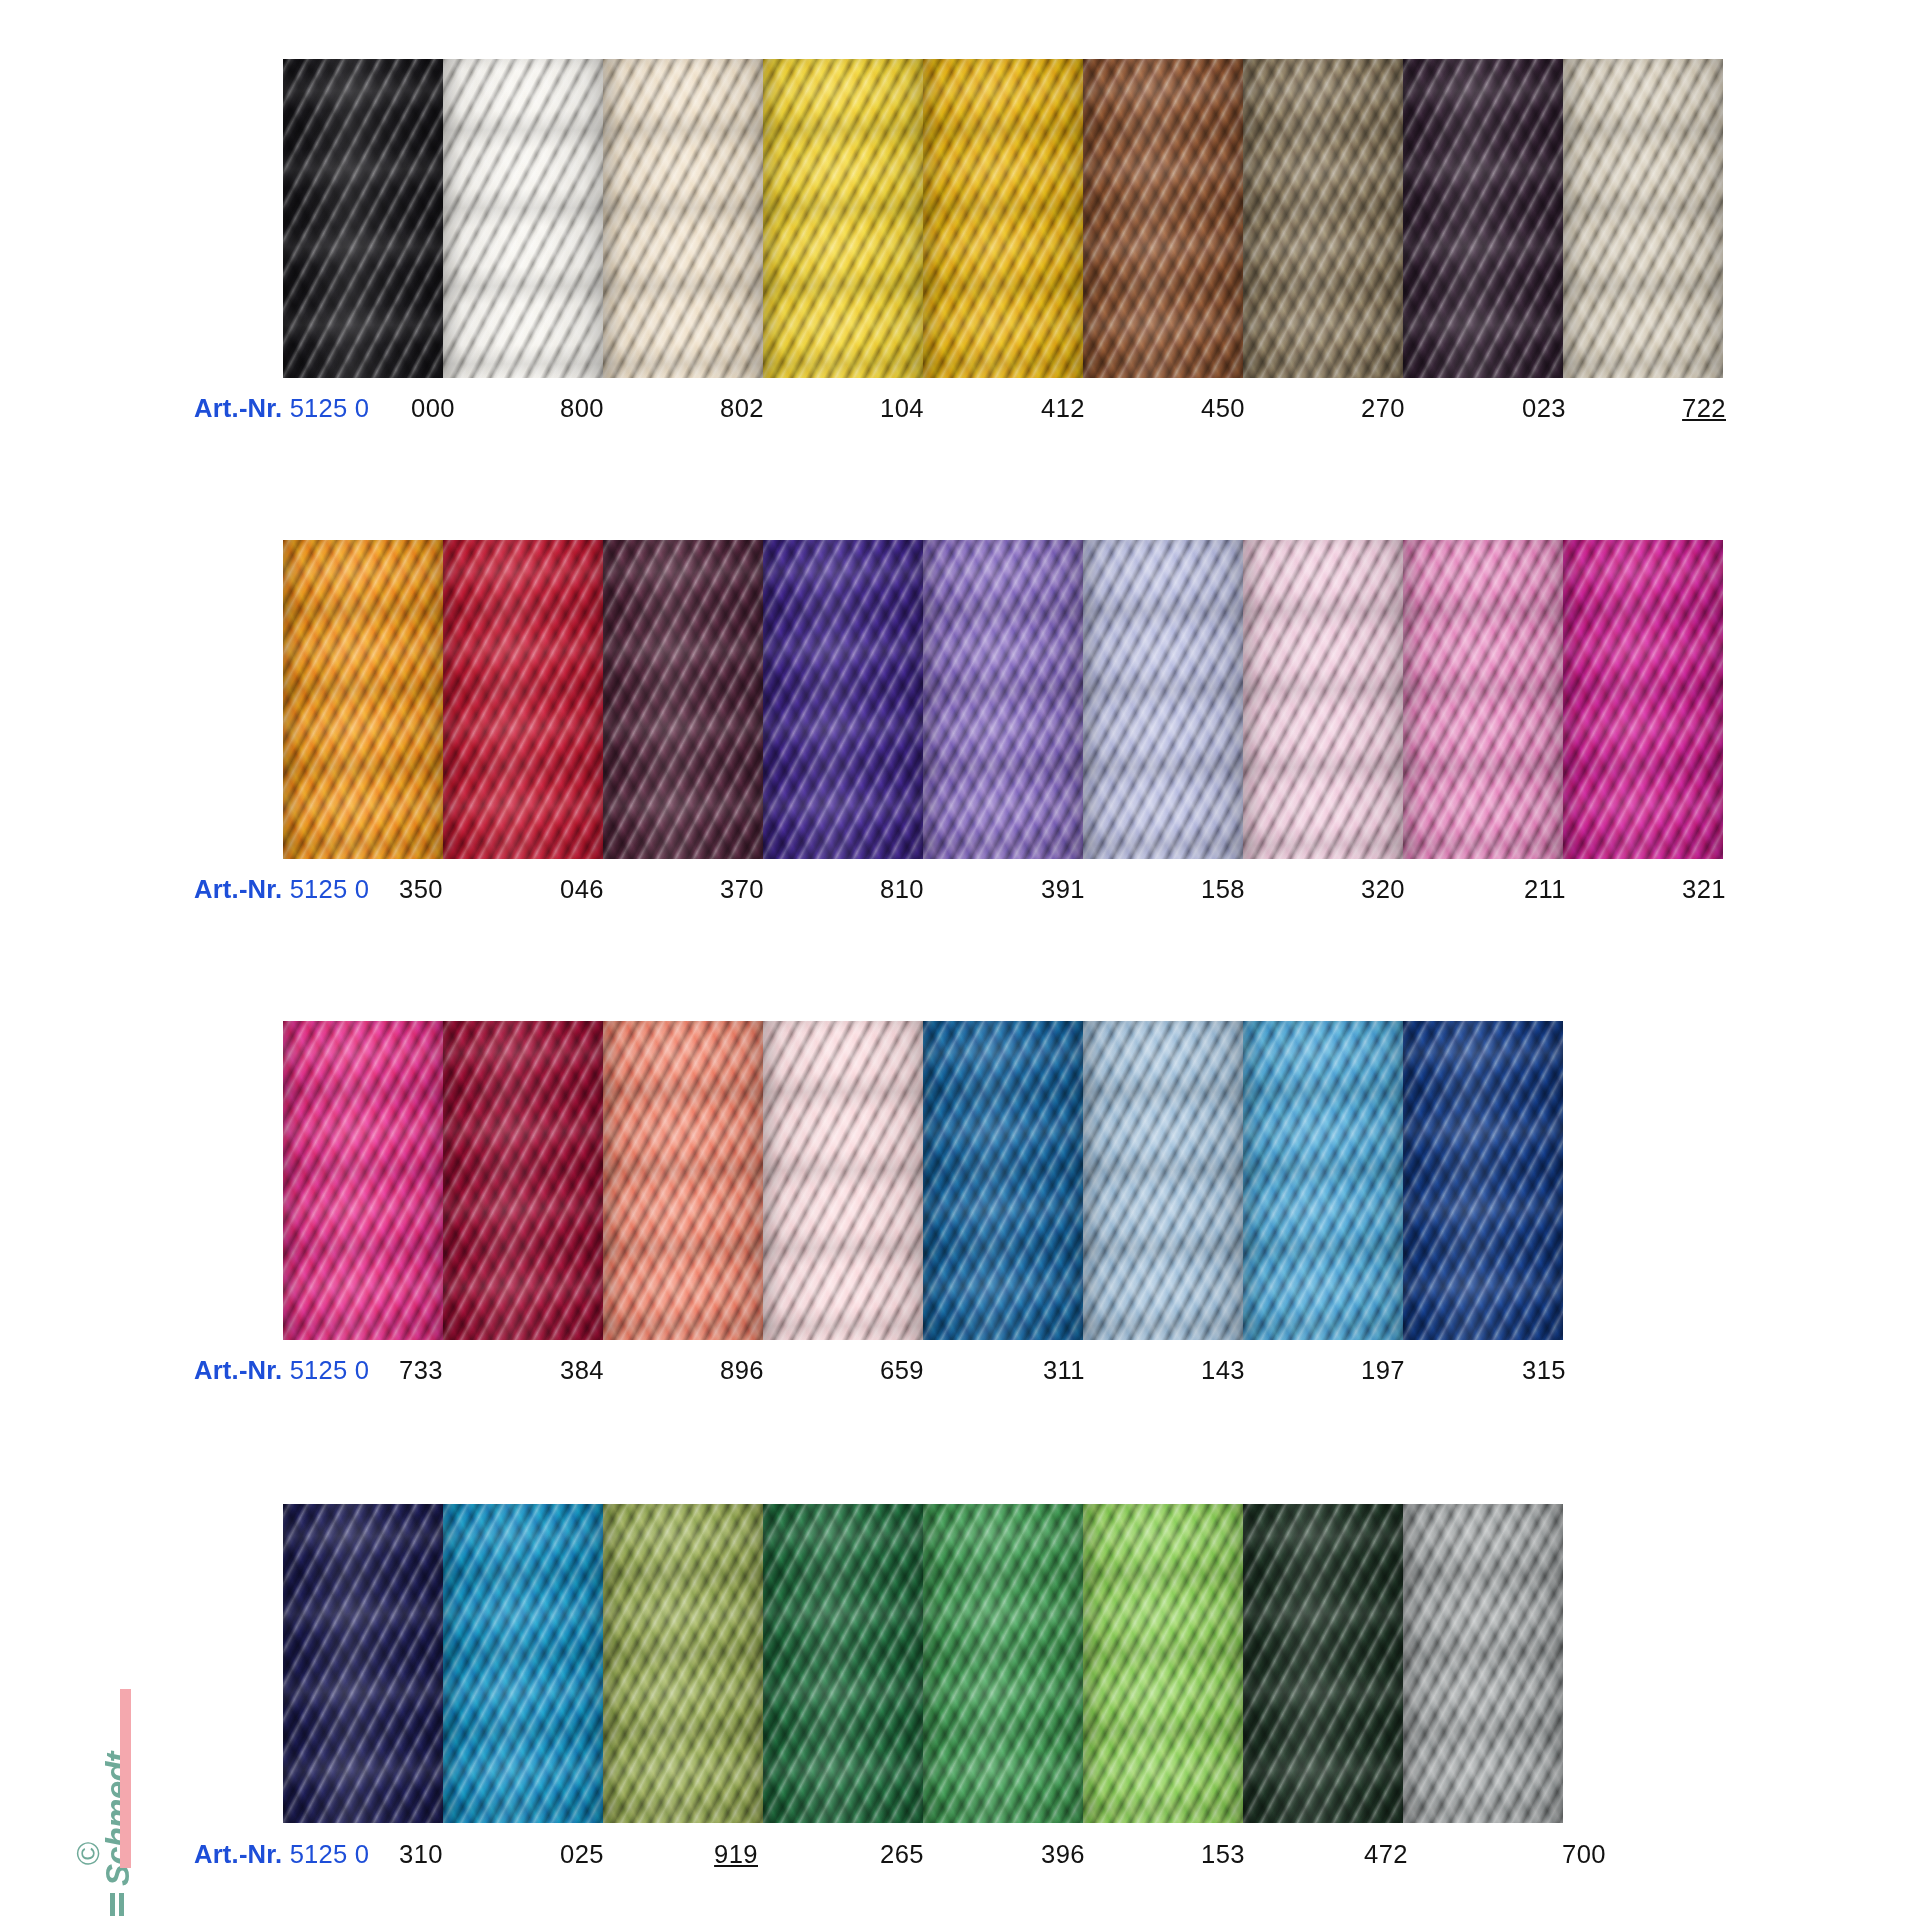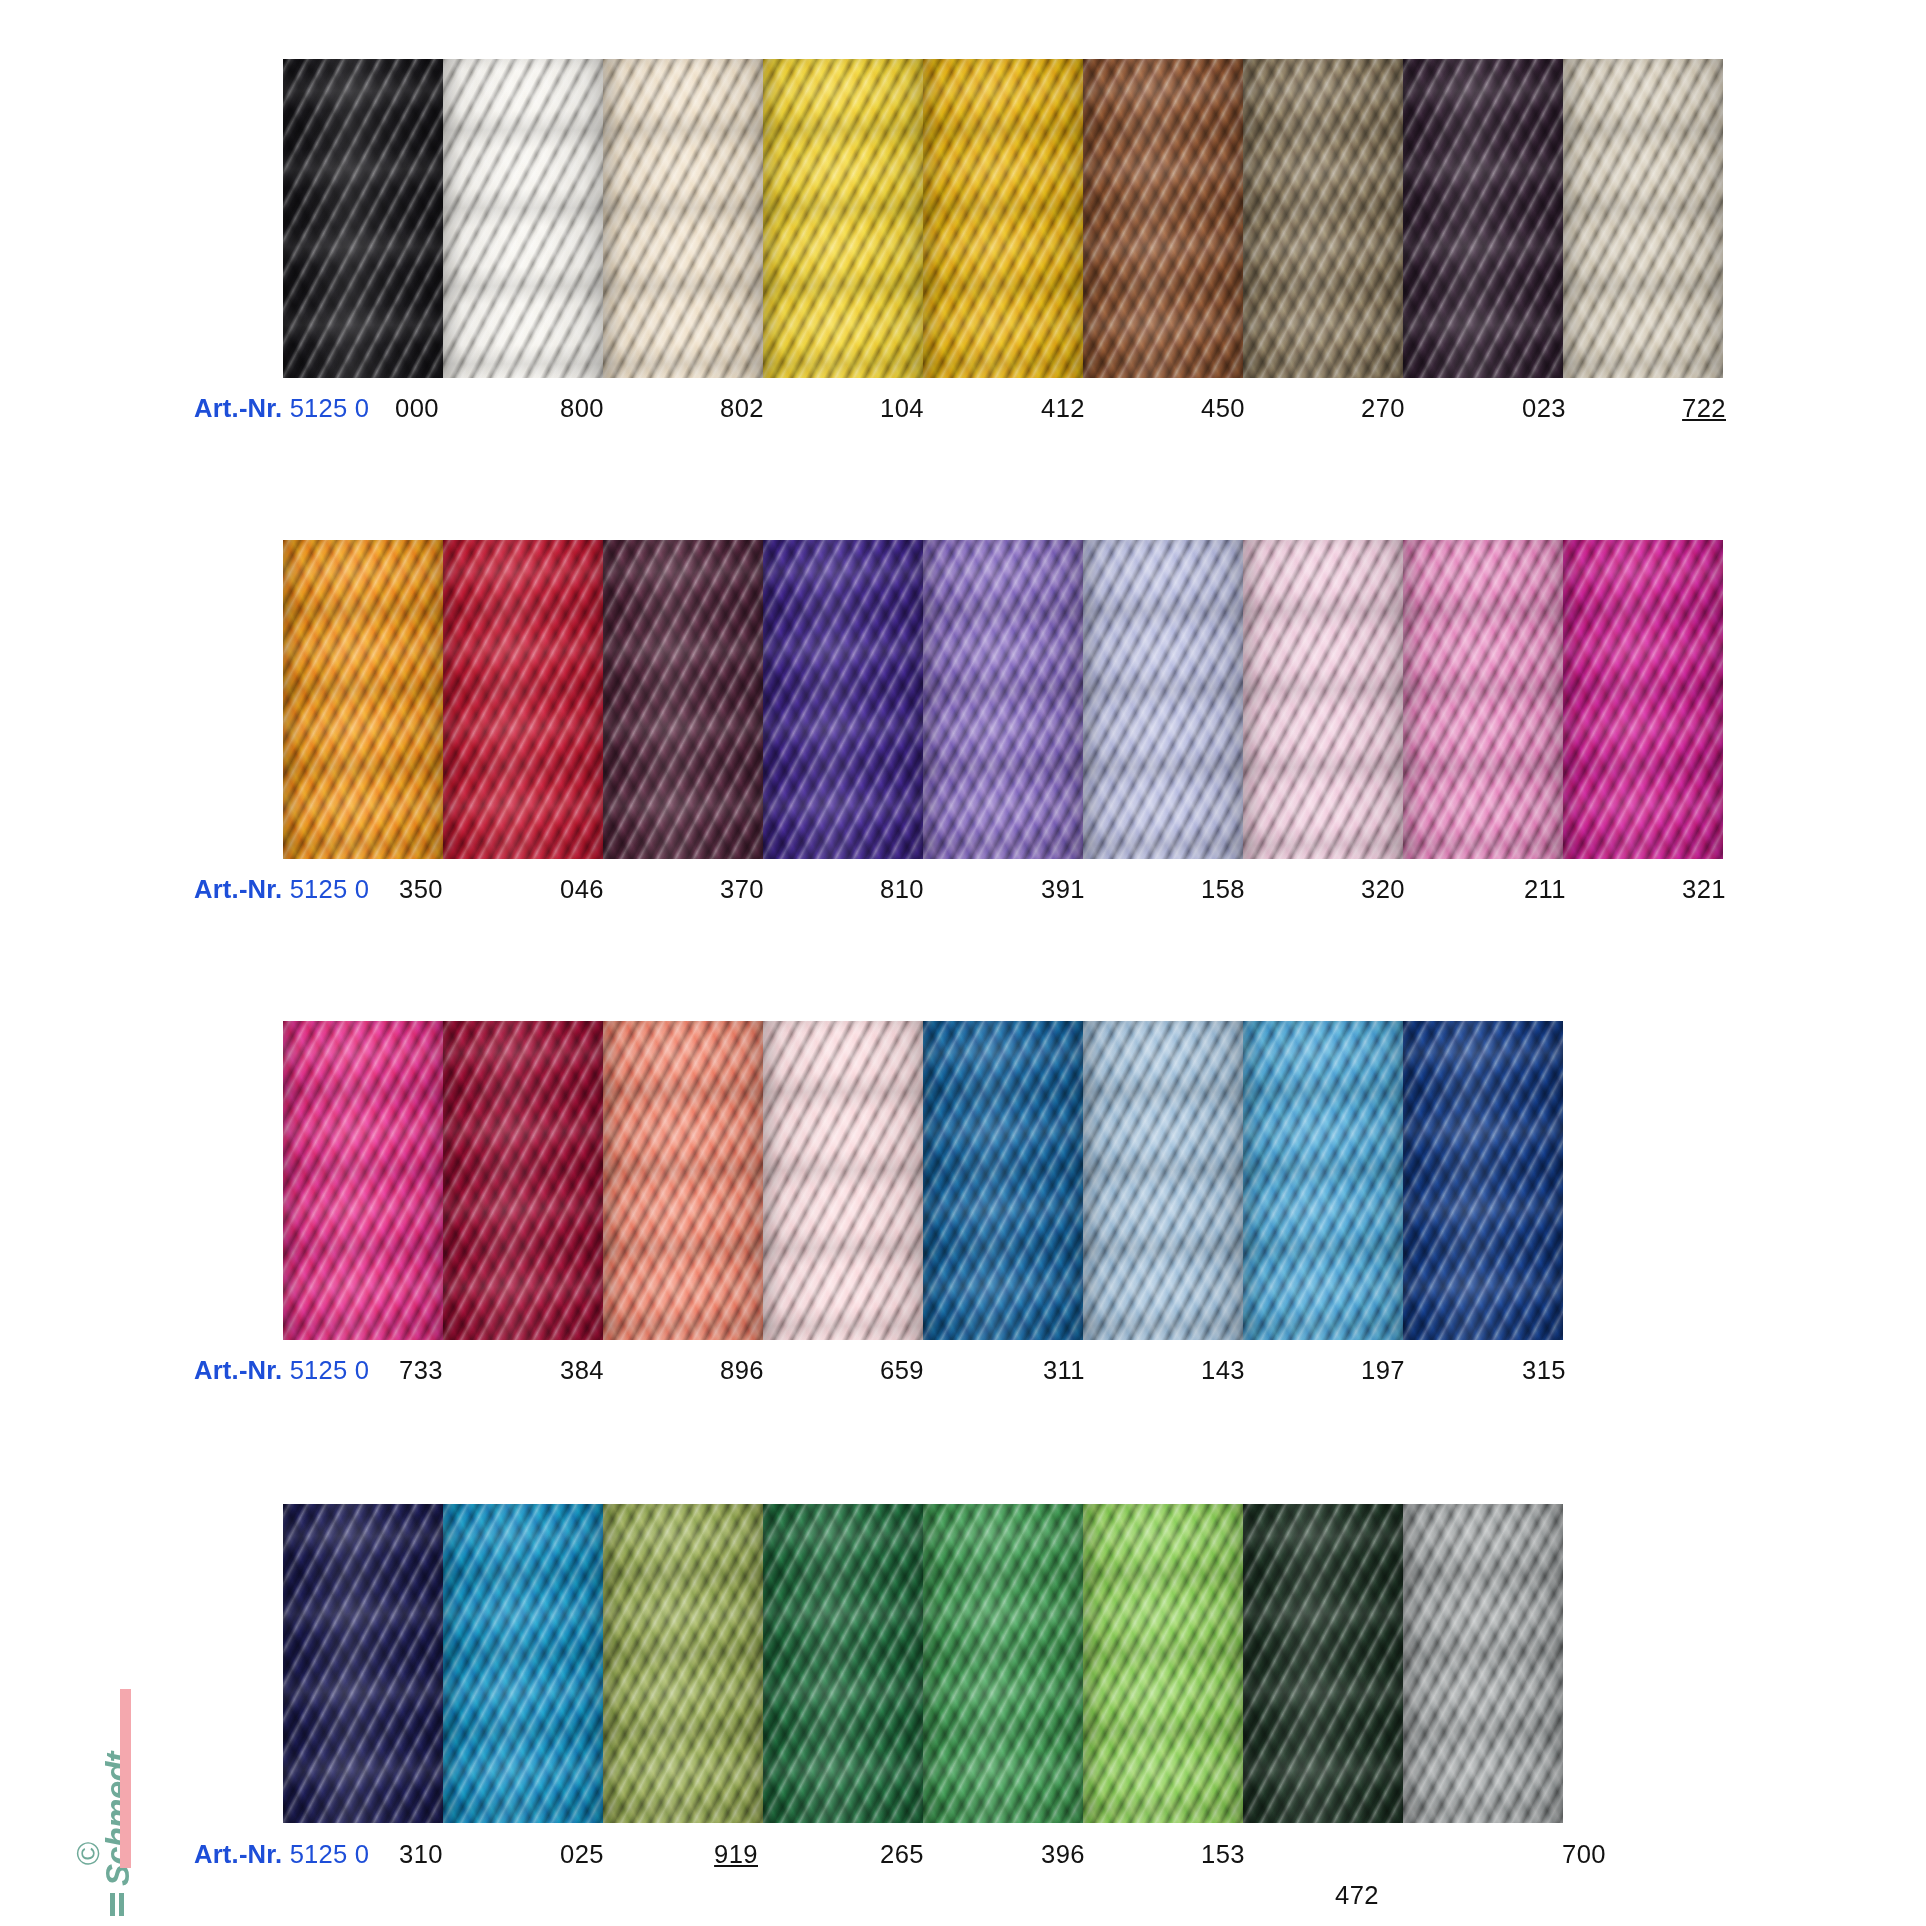--- a/index.html
+++ b/index.html
@@ -146,21 +146,21 @@
           <div class="tex t2"></div>
           <div class="tex t3"></div>
           <div class="sheen"></div>
         </div>
       </div>
     <div class="caption" id="cap1" style="left:194px;top:394px;width:1532px;">
       <div class="artno">
         <b>Art.-Nr.</b>
         <span class="num">5125 0</span>
       </div>
-    <div class="code" style="left: 65px; width: 180px;">000</div>
+    <div class="code" style="left: 81px; width: 180px;">000</div>
         <div class="code" style="left: 230px; width: 180px;">800</div>
         <div class="code" style="left: 390px; width: 180px;">802</div>
         <div class="code" style="left: 550px; width: 180px;">104</div>
         <div class="code" style="left: 711px; width: 180px;">412</div>
         <div class="code" style="left: 871px; width: 180px;">450</div>
         <div class="code" style="left: 1031px; width: 180px;">270</div>
         <div class="code" style="left: 1192px; width: 180px;">023</div>
         <div class="code" style="left: 1352px; width: 180px; text-decoration: underline;">722</div>
       </div>
   </div>
@@ -386,21 +386,21 @@
       <div class="artno">
         <b>Art.-Nr.</b>
         <span class="num">5125 0</span>
       </div>
     <div class="code" style="left: 69px; width: 180px;">310</div>
         <div class="code" style="left: 230px; width: 180px;">025</div>
         <div class="code" style="left: 384px; width: 180px; text-decoration: underline;">919</div>
         <div class="code" style="left: 550px; width: 180px;">265</div>
         <div class="code" style="left: 711px; width: 180px;">396</div>
         <div class="code" style="left: 871px; width: 180px;">153</div>
-        <div class="code" style="left: 1005px; width: 180px; margin-top: 41px;">472</div>
+        <div class="code" style="left: 1034px; width: 180px;">472</div>
         <div class="code" style="left: 1232px; width: 180px;">700</div>
       </div>
   </div>
 
   <div class="logo-wrap">
     <div class="logo-rot">
       <span class="logo-bars">
         <i></i>
           <i></i>
       </span>

